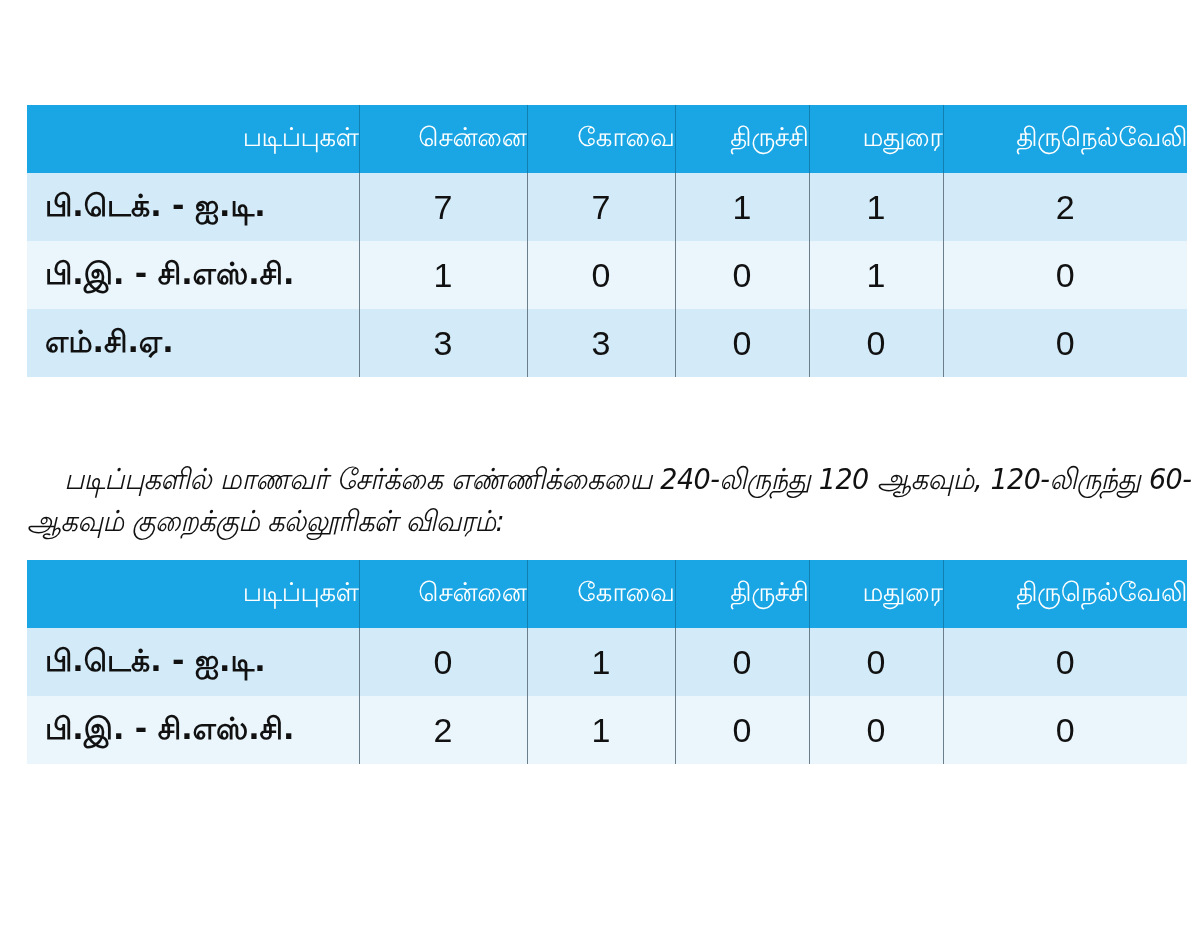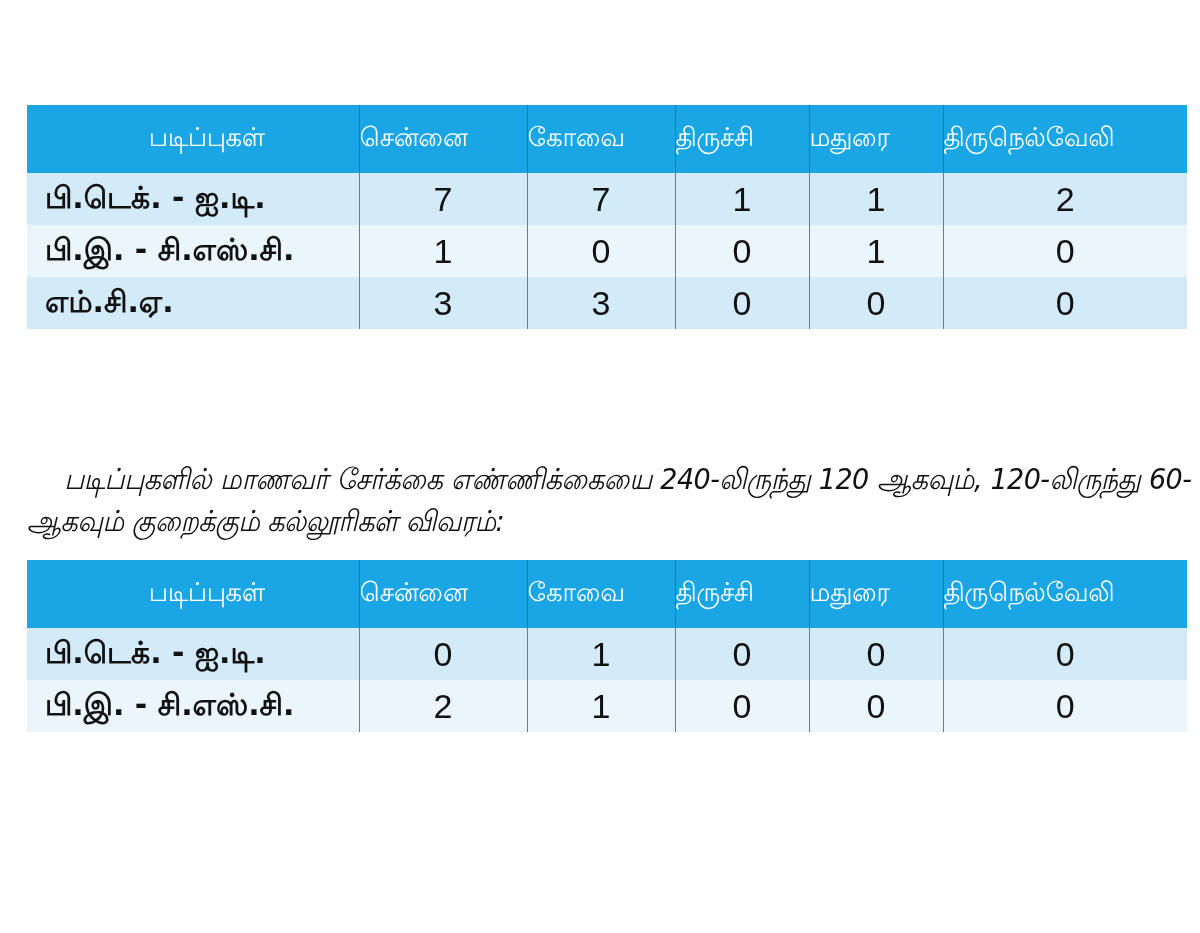--- a/index.html
+++ b/index.html
@@ -31,32 +31,32 @@
     col.c4 { width: 134px; }
     col.c5 { width: 244px; }
 
     thead th {
       background: #1aa6e4;
       color: #ffffff;
       font-weight: normal;
       font-size: 26px;
       height: 68px;
       padding: 0;
-      text-align: left;
+      text-align: right;
       border-right: 1px solid #137fb1;
       letter-spacing: -0.5px;
     }
     thead th:last-child { border-right: none; margin-top: 24px; }
     thead th.first {
-      text-align: center;
+      text-align: right;
       padding-left: 28px;
     }
     tbody td {
       height: 52px;
-      padding: 0;
+      padding: 8px;
       font-size: 32px;
       font-weight: bold;
       text-align: center;
       border-right: 1px solid #6b7e8a;
     }
     tbody td:last-child { border-right: none; }
     tbody td.first {
       text-align: left;
       padding-left: 18px;
       font-size: 30px;

